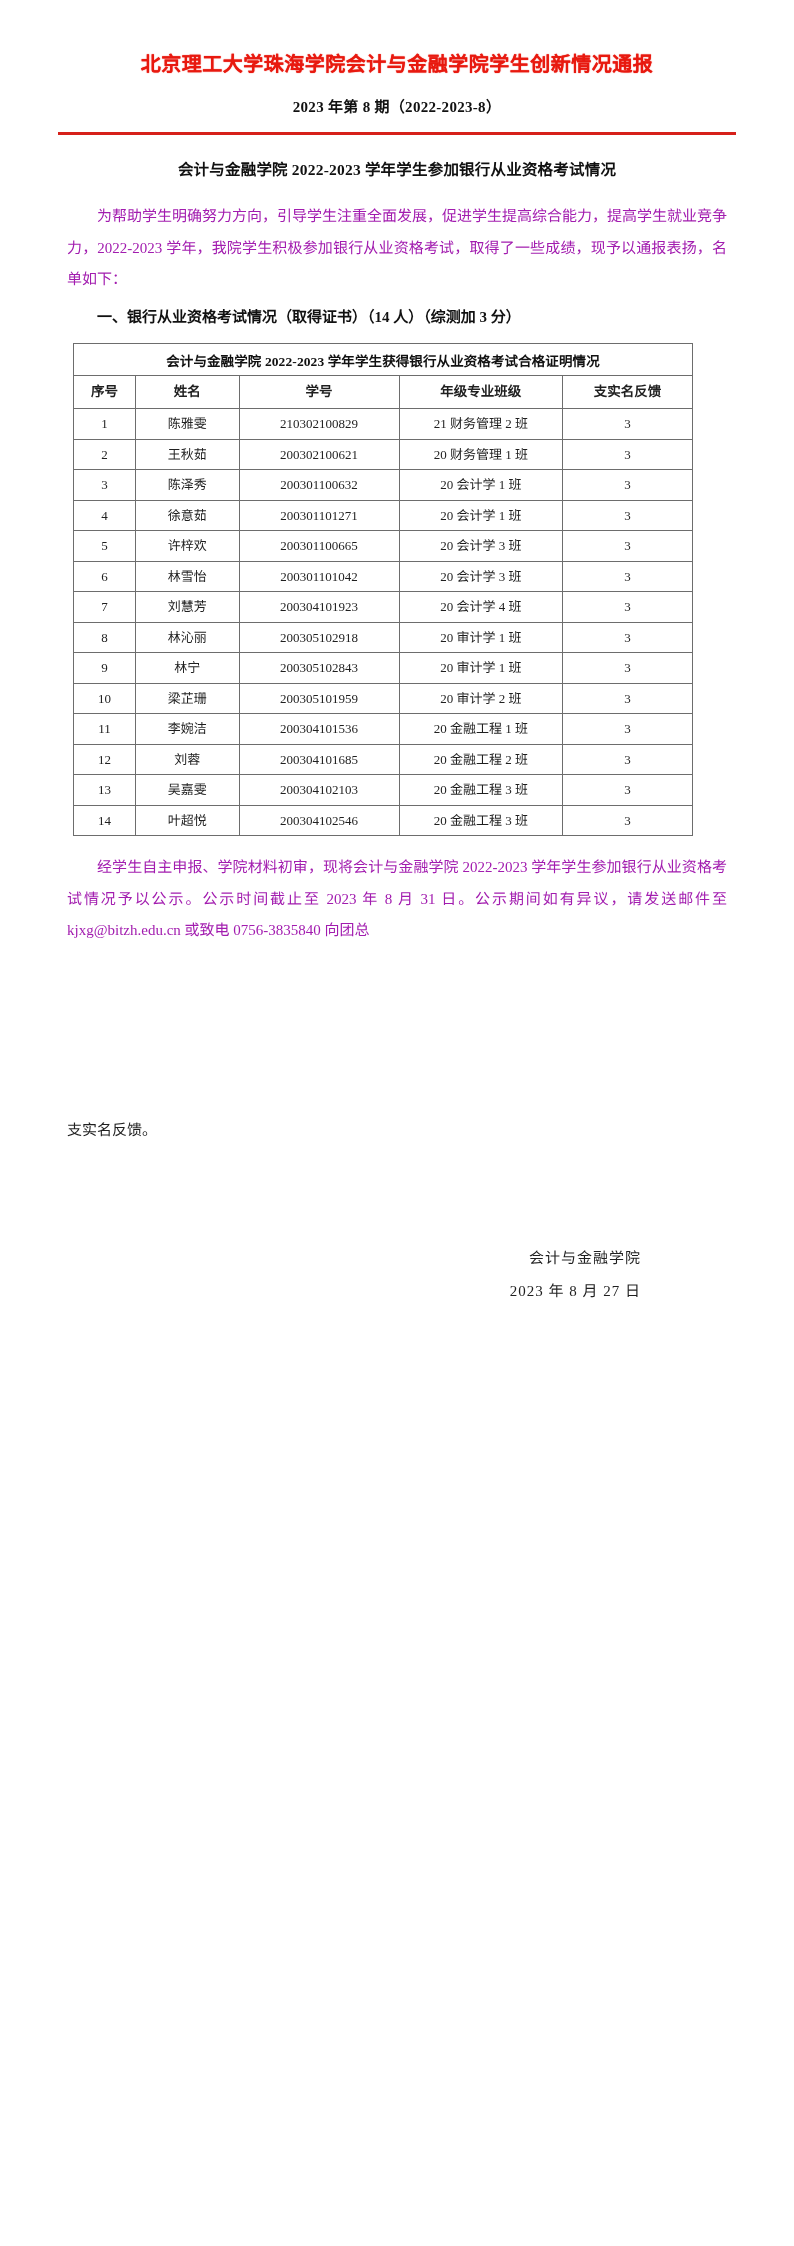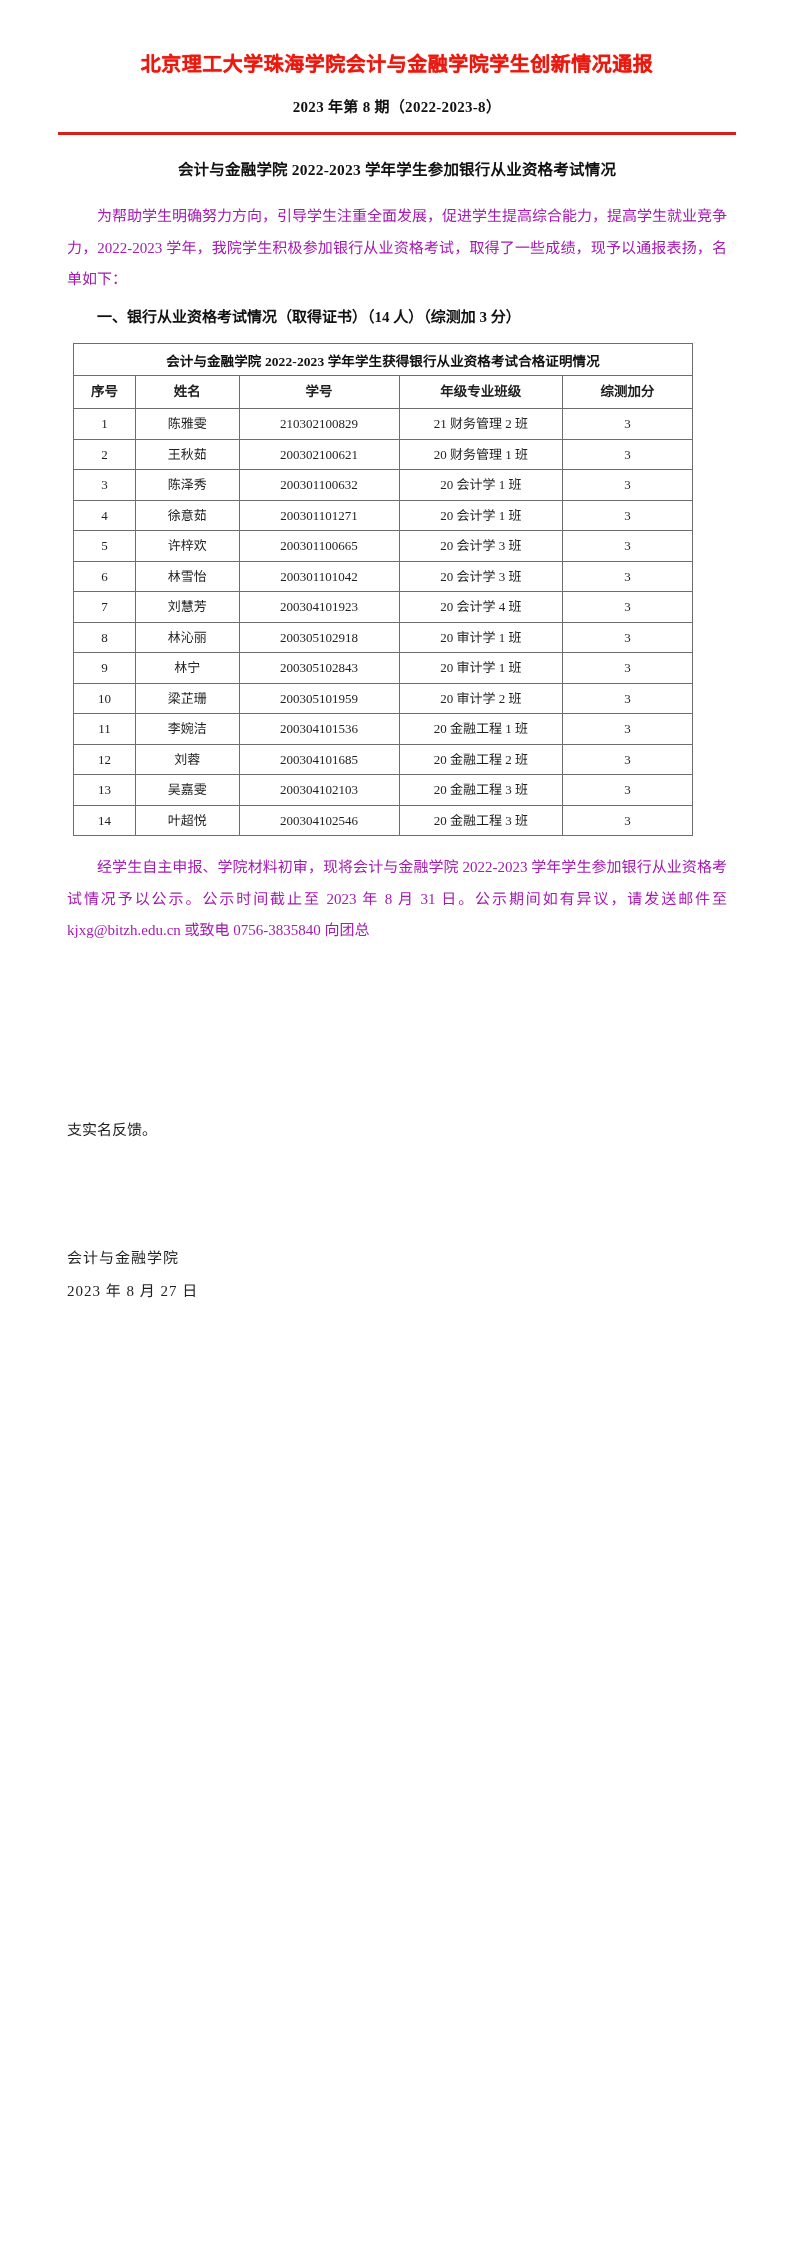--- a/index.html
+++ b/index.html
@@ -140,21 +140,21 @@
   .feedback-line {
     font-size: 15px;
     line-height: 2.1;
     margin: 0;
     color: #1f1f1f;
   }
   .spacer-lg { height: 168px; }
   .spacer-md { height: 96px; }
 
   .signature {
-    text-align: left;
+    text-align: right;
     padding-right: 86px;
   }
   .signature div {
     font-size: 15px;
     line-height: 2.2;
     color: #1f1f1f;
     letter-spacing: 1px;
   }
 </style>
 </head>
@@ -186,21 +186,21 @@
             <col class="c-sid">
           <col class="c-class">
             <col class="c-pts">
         </colgroup>
         <thead>
           <tr>
             <th>序号</th>
             <th>姓名</th>
             <th>学号</th>
             <th>年级专业班级</th>
-            <th>综测加分</th>
+            <th>支实名反馈</th>
           </tr>
         </thead>
         <tbody id="roster-body">
             <tr>
               <td>1</td>
               <td>陈雅雯</td>
               <td>210302100829</td>
               <td>21 财务管理 2 班</td>
               <td>3</td>
             </tr>

